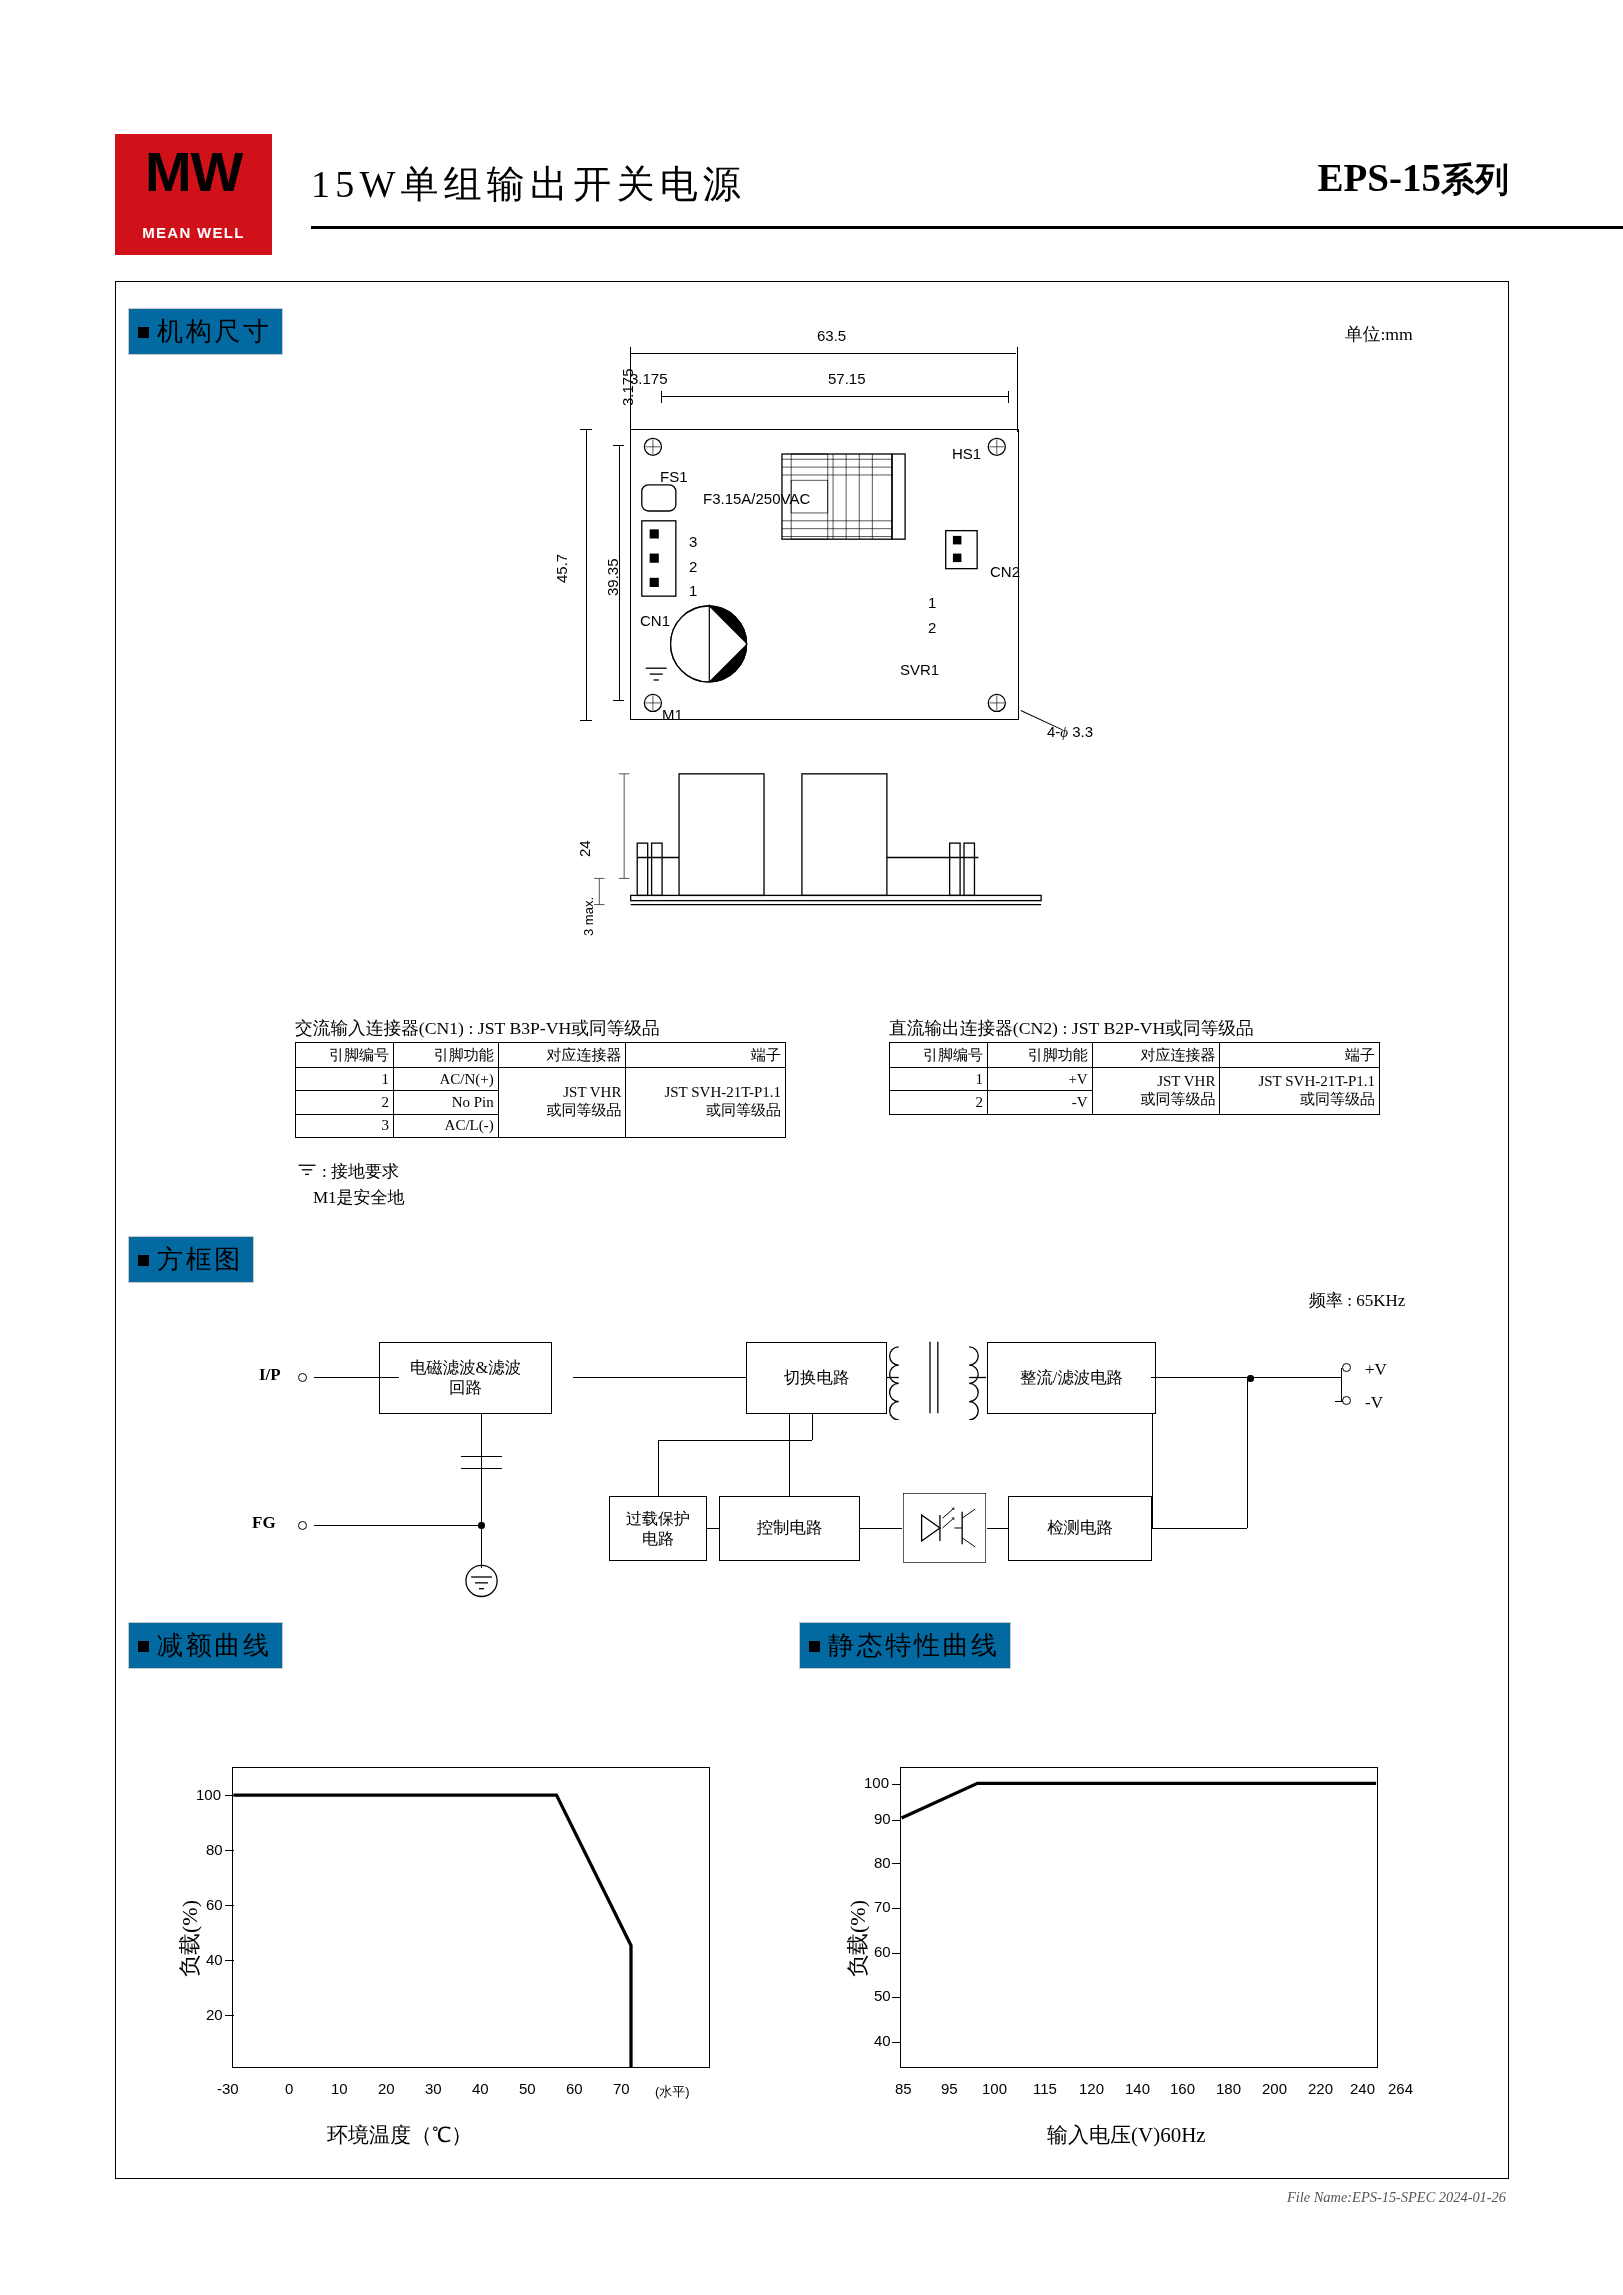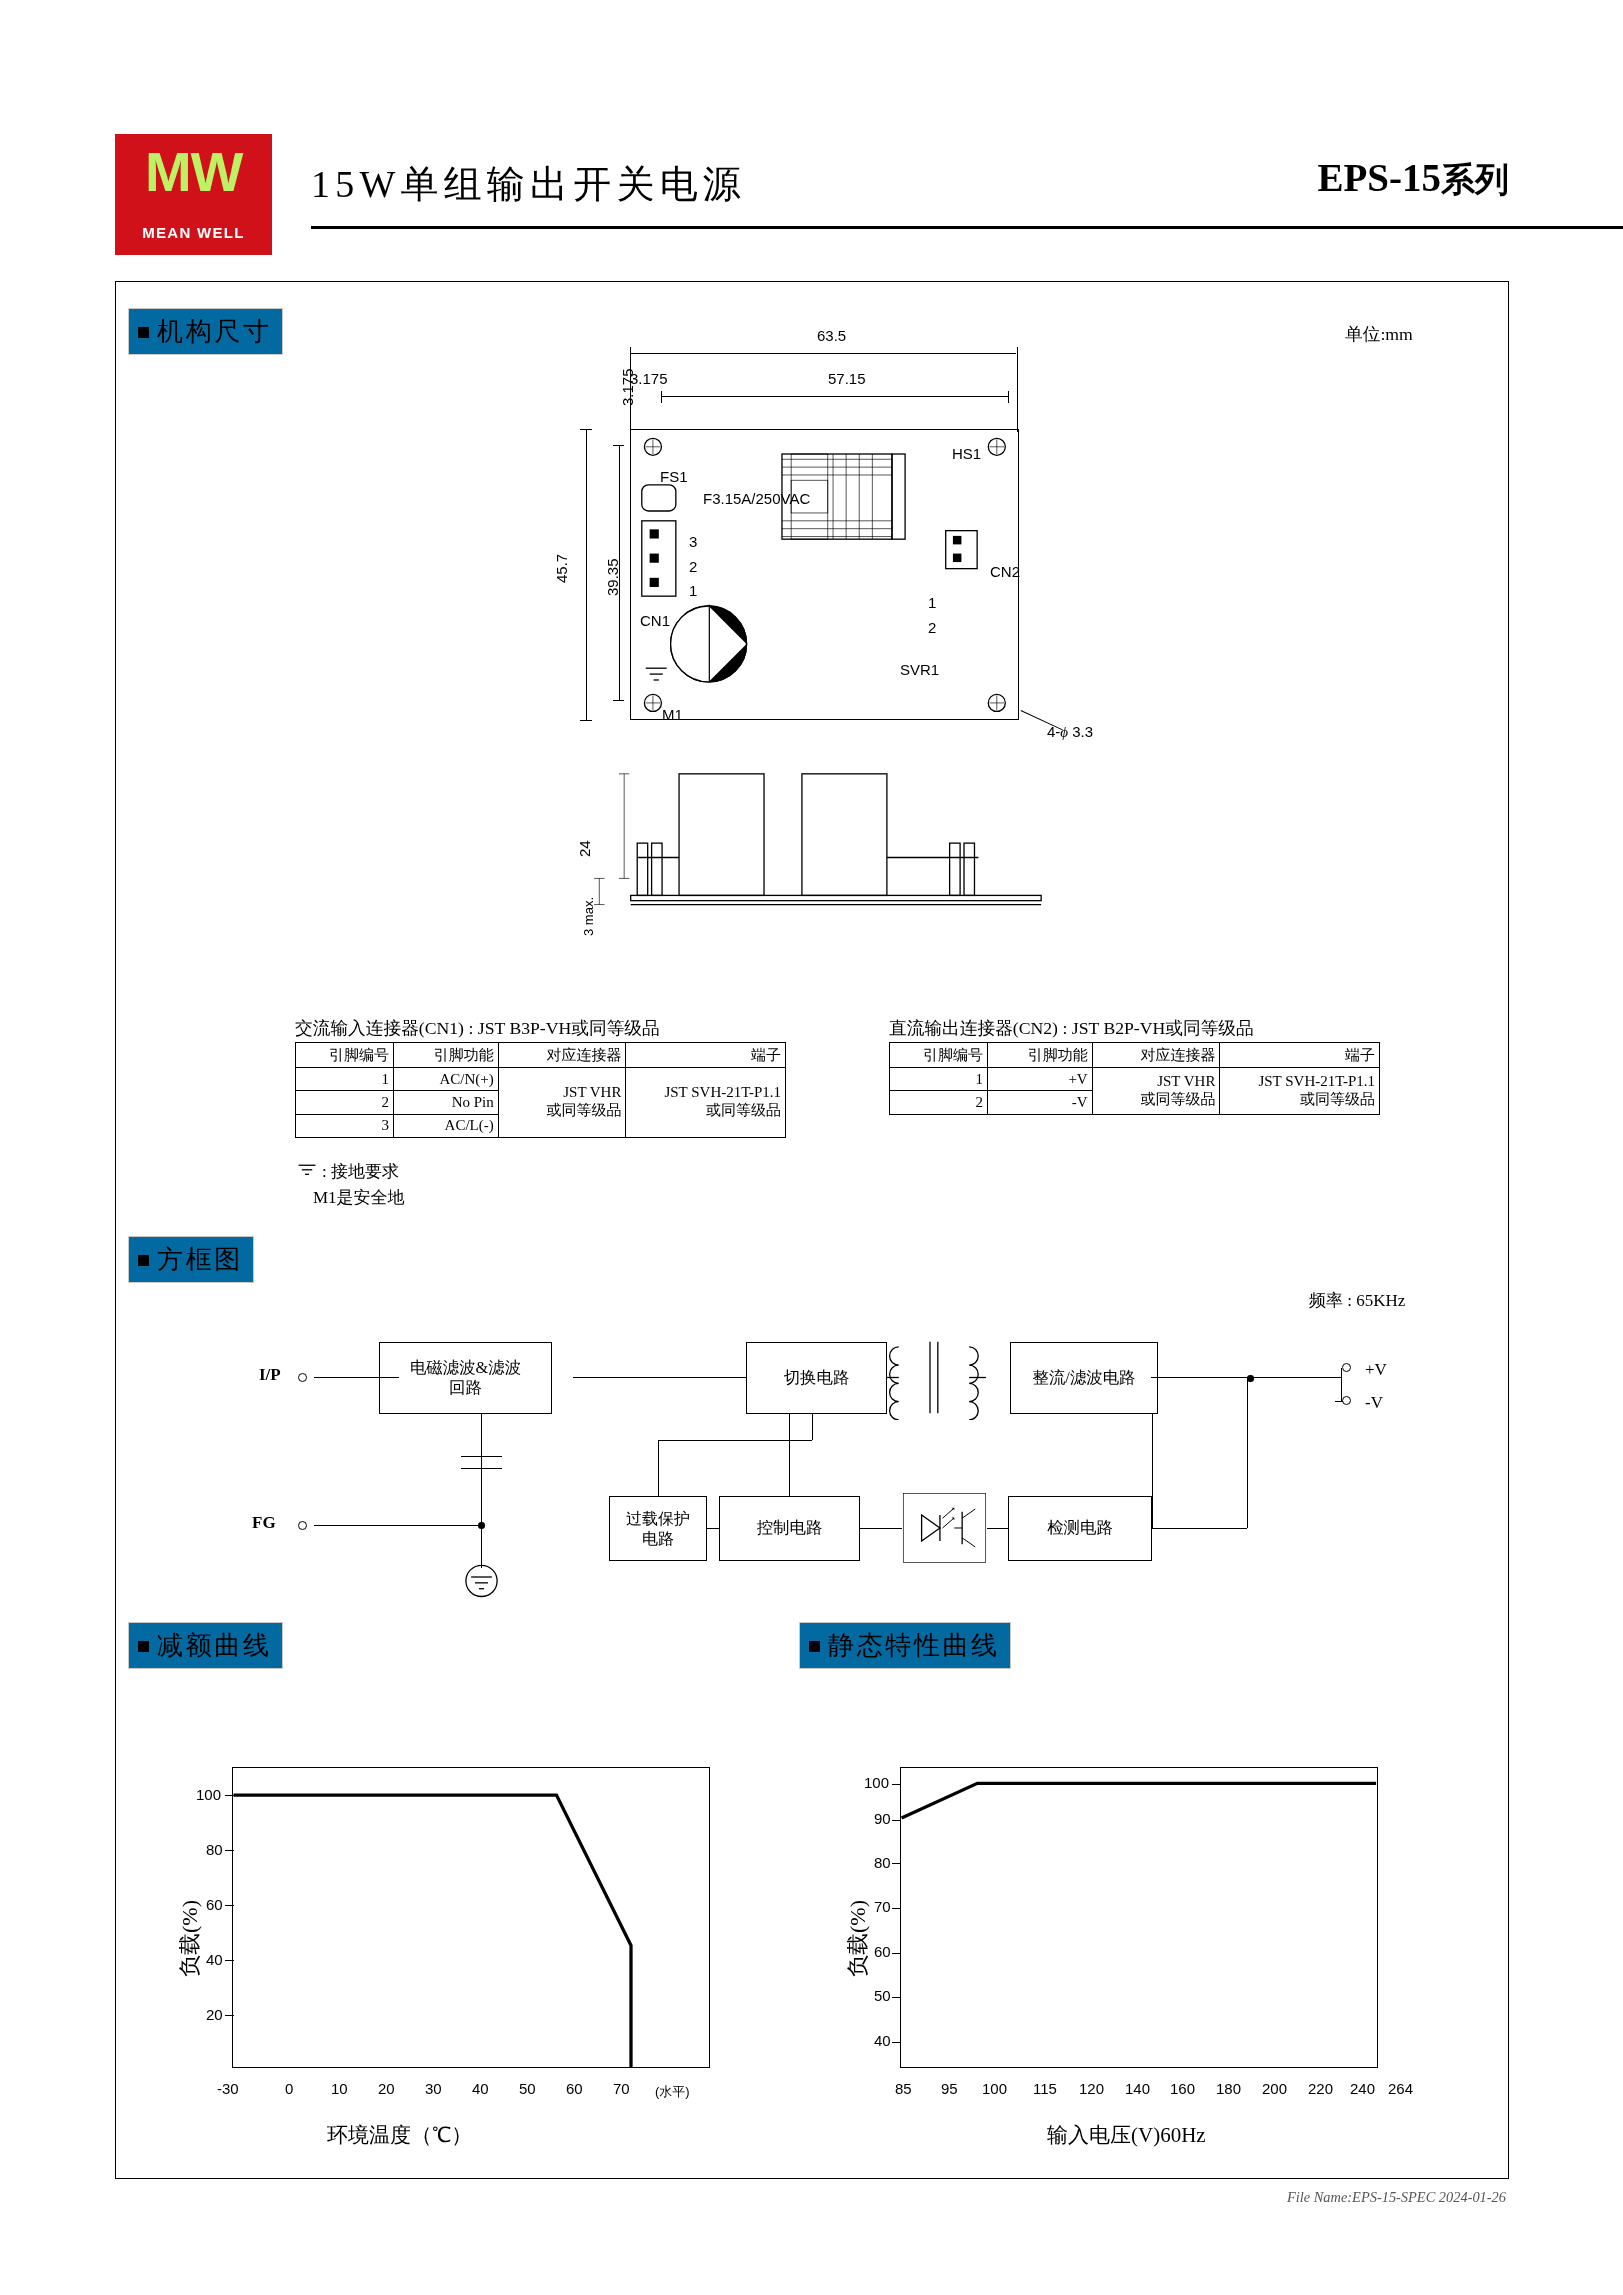--- a/index.html
+++ b/index.html
@@ -10,21 +10,21 @@
     font-family: "Liberation Sans", sans-serif;
     color: #000;
     position: relative;
   }
   .page { position:absolute; inset:0; }
 
   
   .header { position:absolute; left:115px; top:134px; width:1394px; height:121px; }
   .logo { position:absolute; left:0; top:0; width:157px; height:121px; background:#d1111a; }
   .logo .mw { position:absolute; left:0; top:5.2px; width:157px; text-align:center;
-     font-family:"Liberation Sans", sans-serif; font-weight:bold; font-size:56px; color:#bef264; letter-spacing:-1.3px;}
+     font-family:"Liberation Sans", sans-serif; font-weight:bold; font-size:56px; color:#000000; letter-spacing:-1.3px;}
   .logo .mw-sub { position:absolute; left:0; bottom:14.4px; width:157px; text-align:center;
      font-size:15px; color:#fff; font-weight:bold; letter-spacing:1.3px; }
   .header-title { position:absolute; left:196px; top:25px; font-size:38px; letter-spacing:5.2px;
      font-family:"Liberation Serif", serif; }
   .header-series { position:absolute; right:0; top:21px; font-size:39px; font-weight:bold;
      font-family:"Liberation Serif", serif; }
   .header-series .suffix { font-weight:bold; font-size:34px; }
   .header-rule { position:absolute; left:196px; top:92px; width:1312px; height:2.6px; background:#000; }
 
   
@@ -289,21 +289,21 @@
     </table>
 
   <div class="section-tag" style="left:128px; top:1236px;">
     <span class="bullet"></span><span>方框图</span>
   </div>
   <div class="tcn" style="left:1309px; top:1289px;">频率 : 65KHz</div>
 
   <div class="bd-box" style="left:379px; top:1342px; width:173px; height:72px; white-space:pre-line;">电磁滤波&amp;滤波
 回路</div>
   <div class="bd-box" style="left:746px; top:1342px; width:141px; height:72px;">切换电路</div>
-  <div class="bd-box" style="left:987px; top:1342px; width:148px; height:72px;margin-left:23px;">整流/滤波电路</div>
+  <div class="bd-box" style="left:987px; top:1342px; width:169px; height:72px;">整流/滤波电路</div>
   <div class="bd-box" style="left:609px; top:1496px; width:98px; height:65px; white-space:pre-line; font-size:16px;">过载保护
 电路</div>
   <div class="bd-box" style="left:719px; top:1496px; width:141px; height:65px;">控制电路</div>
   <div class="bd-box" style="left:1008px; top:1496px; width:144px; height:65px;">检测电路</div>
 
   <svg style="position:absolute; left:902px; top:1492px;" width="85" height="72" viewBox="0 0 130 110">
     <rect x="2" y="2" width="126" height="106" fill="none" stroke="#000" stroke-width="1"></rect>
     <polygon points="30,35 30,75 58,55" fill="none" stroke="#000" stroke-width="2"></polygon>
     <line x1="58" y1="35" x2="58" y2="75" stroke="#000" stroke-width="2"></line>
     <line x1="62" y1="40" x2="78" y2="26" stroke="#000" stroke-width="1.5"></line>

